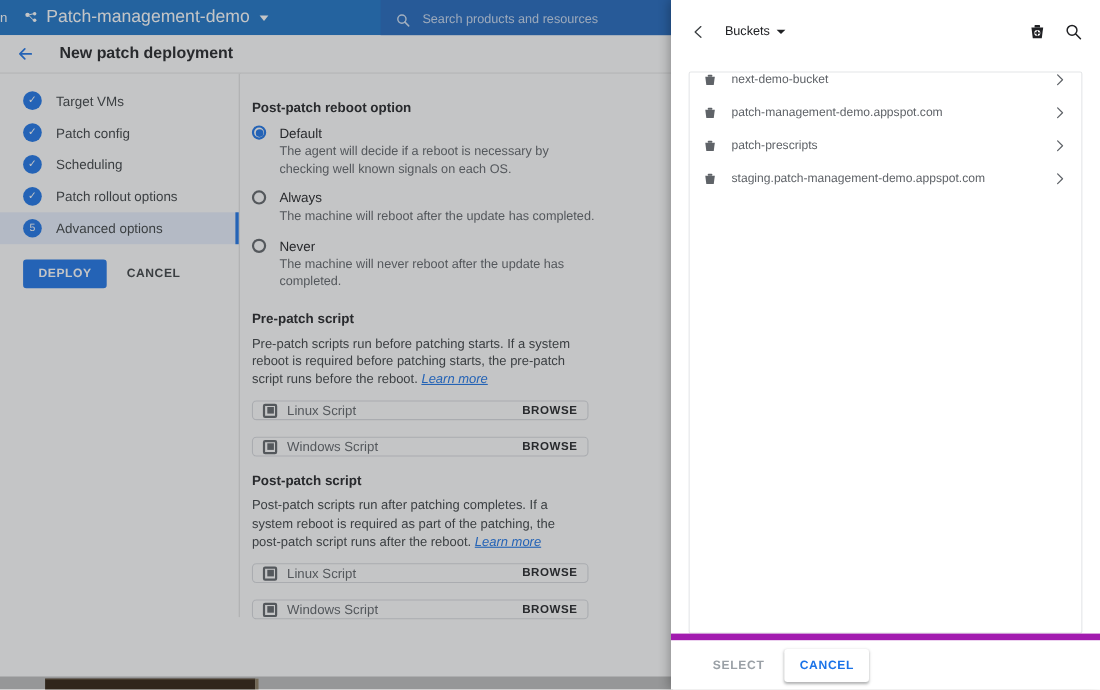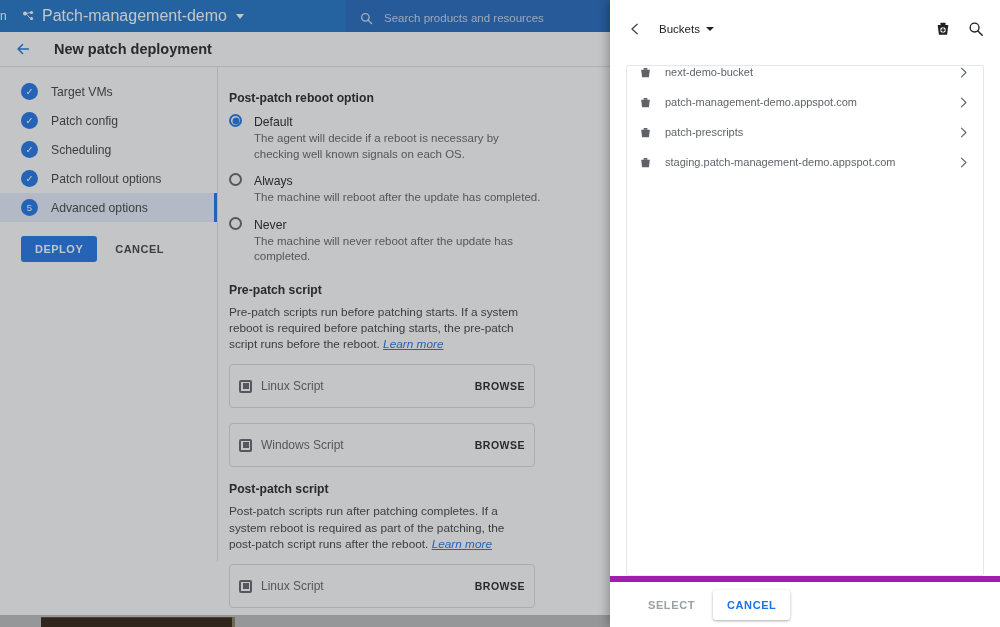--- a/index.html
+++ b/index.html
@@ -237,21 +237,21 @@
   .radio-help {
     font-size: 11.5px;
     color: #5f6368;
     line-height: 15.5px;
     max-width: 290px;
     margin-top: 1px;
   }
 
   .script-field {
     width: 306px;
-    height: 44px;
+    height: 18px;
     border: 1px solid #dadce0;
     border-radius: 4px;
     display: flex;
     align-items: center;
     padding: 0 9px 0 9px;
     margin-bottom: 15px;
     background: #ffffff;
   }
   .script-icon {
     width: 13px; height: 13px;

